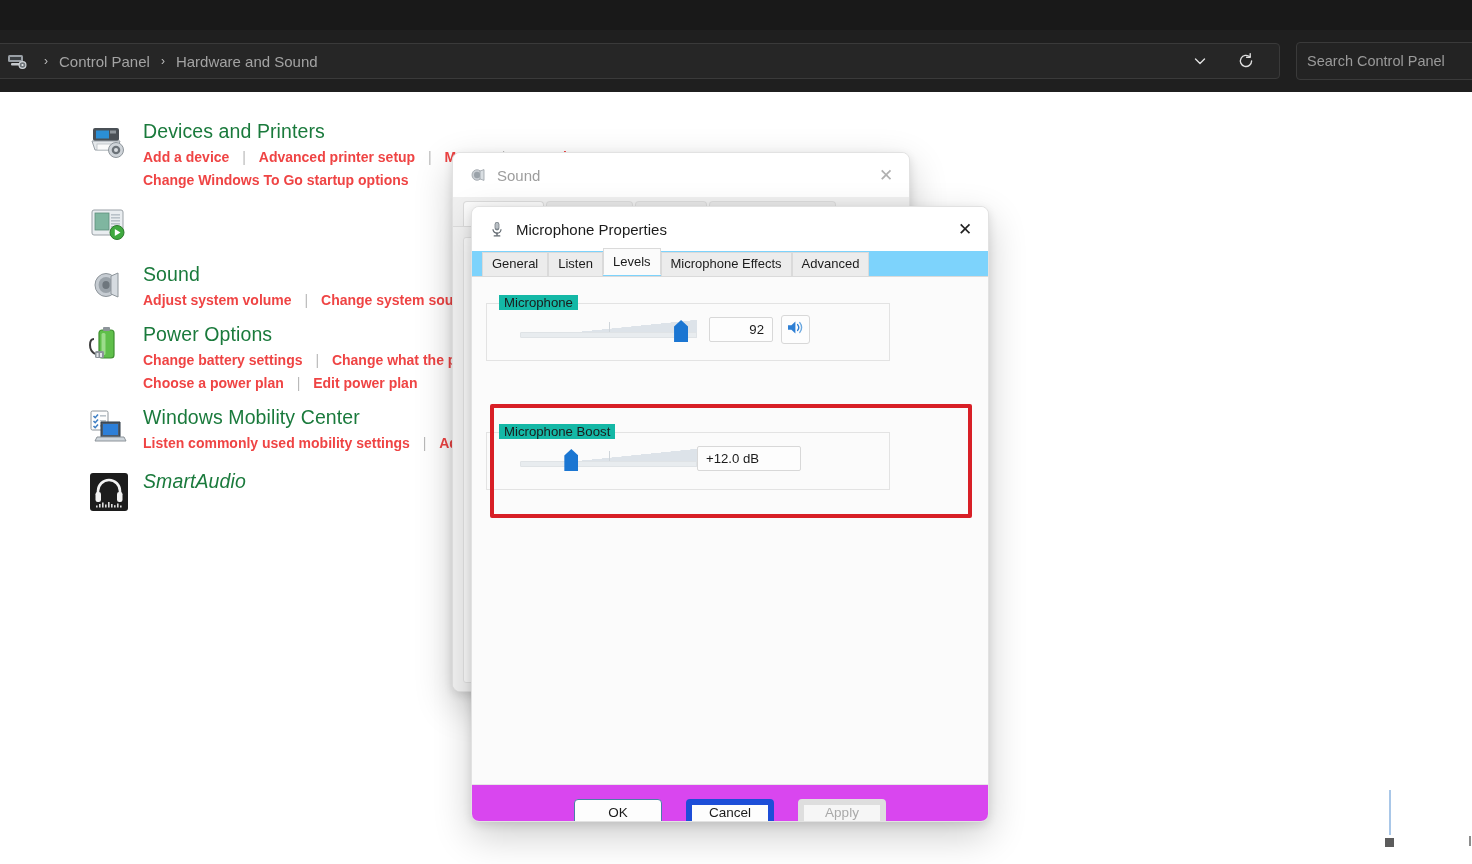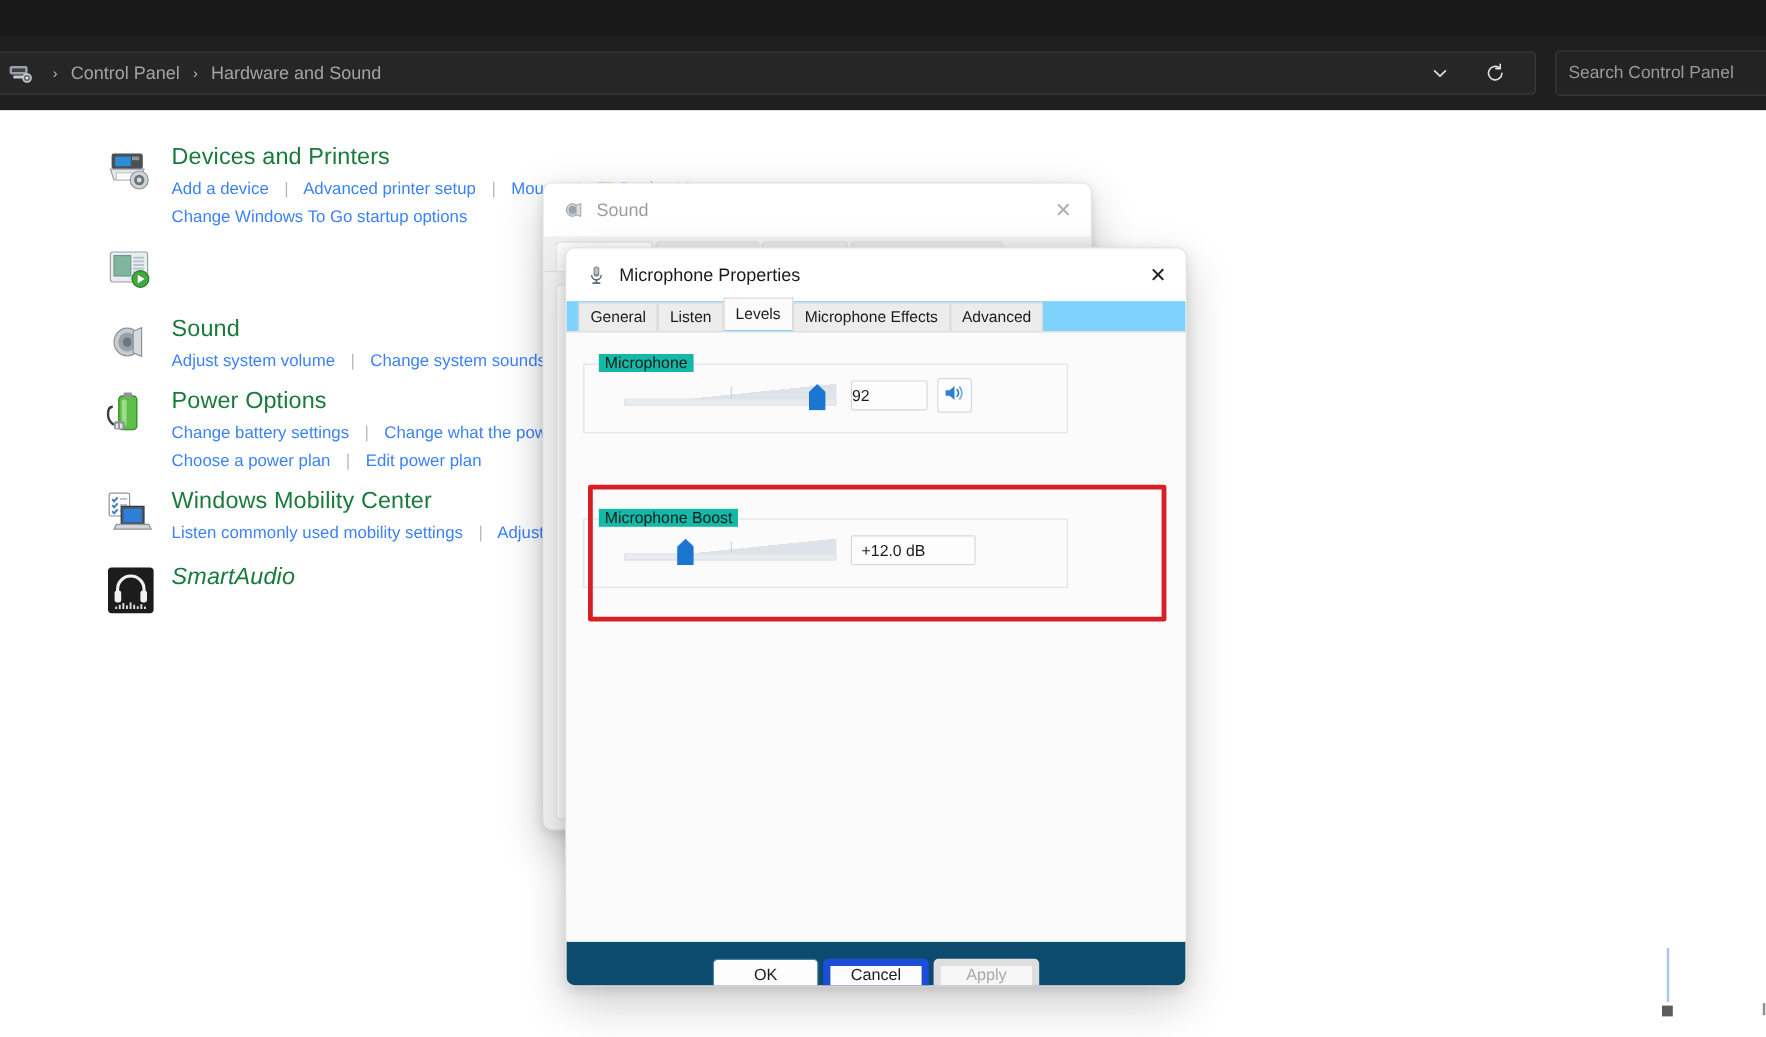--- a/index.html
+++ b/index.html
@@ -50,21 +50,21 @@
 
   .cp-group { position:absolute; display:flex; }
   .cp-group .gicon { width:44px; height:44px; flex:0 0 auto; position:relative; }
   .cp-group .gtext { margin-left:12px; }
   .cp-title {
     color:#1a7a3c; font-size:19.5px; line-height:23px; white-space:nowrap;
     font-weight:400; letter-spacing:.1px;
   }
   .cp-links { margin-top:3px; }
   .cp-linkrow { font-size:14px; line-height:23px; color:#1763a6; white-space:nowrap; }
-  .cp-linkrow a { color:#3b82f6; text-decoration:none; }
+  .cp-linkrow a { color:#ef4444; text-decoration:none;font-weight:bold; }
   .cp-sep { color:#b9b9b9; padding:0 9px; }
   .inline-ico { display:inline-block; width:15px; height:14px; vertical-align:-2px; margin-right:4px; }
 
   
   .win {
     position:absolute; background:#f9f9f9;
     border:1px solid #e2e2e2; border-radius:8px;
     box-shadow: 0 14px 38px rgba(0,0,0,.20), 0 3px 10px rgba(0,0,0,.11);
     overflow:hidden;
   }
@@ -110,22 +110,22 @@
   }
   #mic-dialog .mtab.sel {
     background:#fbfbfb; border-bottom-color:#fbfbfb; padding-top:5px; top:-2px;
     z-index:2;
   }
   #mic-dialog .mbody {
     background:#fbfbfb; height:508px; border-top:1px solid #dadada; margin-top:-1px;
     position:relative; padding:18px 14px 0 14px;
   }
   #mic-dialog .mfooter {
-    height:56px; background:#0c4a6e; border-top:1px solid #e6e6e6;
-    display:flex; align-items:center; justify-content:center; gap:4px;
+    height:56px; background:#d946ef; border-top:1px solid #e6e6e6;
+    display:flex; align-items:center; justify-content:center; gap:24px;
   }
   .btn {
     width:88px; height:28px; border:6px solid #1d4ed8; border-radius:4px;
     background:#fdfdfd; font-size:13.5px; color:#1b1b1b;
     display:flex; align-items:center; justify-content:center;
     font-family:"Liberation Sans", sans-serif;
   }
   .btn.default { border:1.6px solid #4a7fa6; }
   .btn.disabled { color:#a9a9a9; background:#f6f6f6; border-color:#dedede; }
 
@@ -152,21 +152,21 @@
   .slider .thumb {
     position:absolute; bottom:-2px; width:14px; height:22px;
     background:#1b76d2;
     clip-path: polygon(0% 30%, 50% 0%, 100% 30%, 100% 100%, 0% 100%);
   }
   .numbox {
     position:absolute; border:1px solid #d8d8d8; background:#fdfdfd;
     display:flex; align-items:center; border-radius:2px;
     font-size:13.2px; color:#1b1b1b;
   }
-  .numbox.right { padding-right:8px; }
+  .numbox.right { justify-content:flex-end; padding-right:8px; }
   .numbox.left { justify-content:flex-start; padding-left:8px; }
   .iconbtn {
     position:absolute; border:1px solid #d8d8d8; background:#fdfdfd;
     border-radius:3px; display:flex; align-items:center; justify-content:center;
   }
 
   
   .redbox {
     position:absolute; border:4px solid #d81f26; border-radius:2px;
     pointer-events:none;
@@ -461,21 +461,21 @@
       <div class="groupbox" style="left:14px; top:155px; width:404px; height:58px;">
         <div class="legend">Microphone Boost</div>
 
         <div class="slider" style="left:33px; top:14px; width:177px;">
           <div class="wedge"></div>
           <div class="track-bg"></div>
           <div class="tick" style="left:50%;"></div>
           <div class="thumb" style="left:calc(29% - 7px);"></div>
         </div>
 
-        <div class="numbox left" style="left:222px; top:13px; width:104px; height:25px;">
+        <div class="numbox left" style="left:210px; top:13px; width:104px; height:25px;">
           <span>+12.0 dB</span>
         </div>
       </div>
     </div>
 
     <div class="mfooter">
       <div class="btn default">OK</div>
       <div class="btn">Cancel</div>
       <div class="btn disabled">Apply</div>
     </div>

